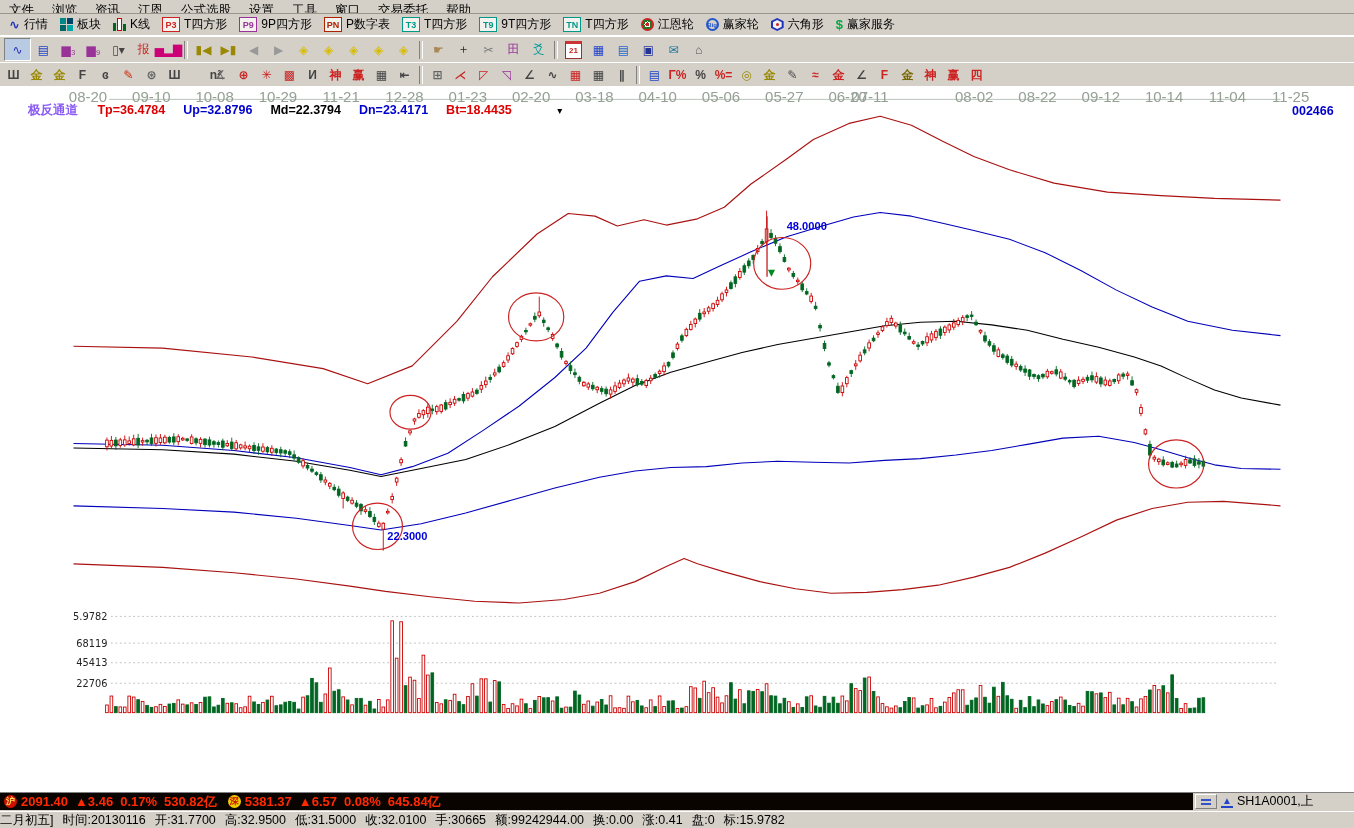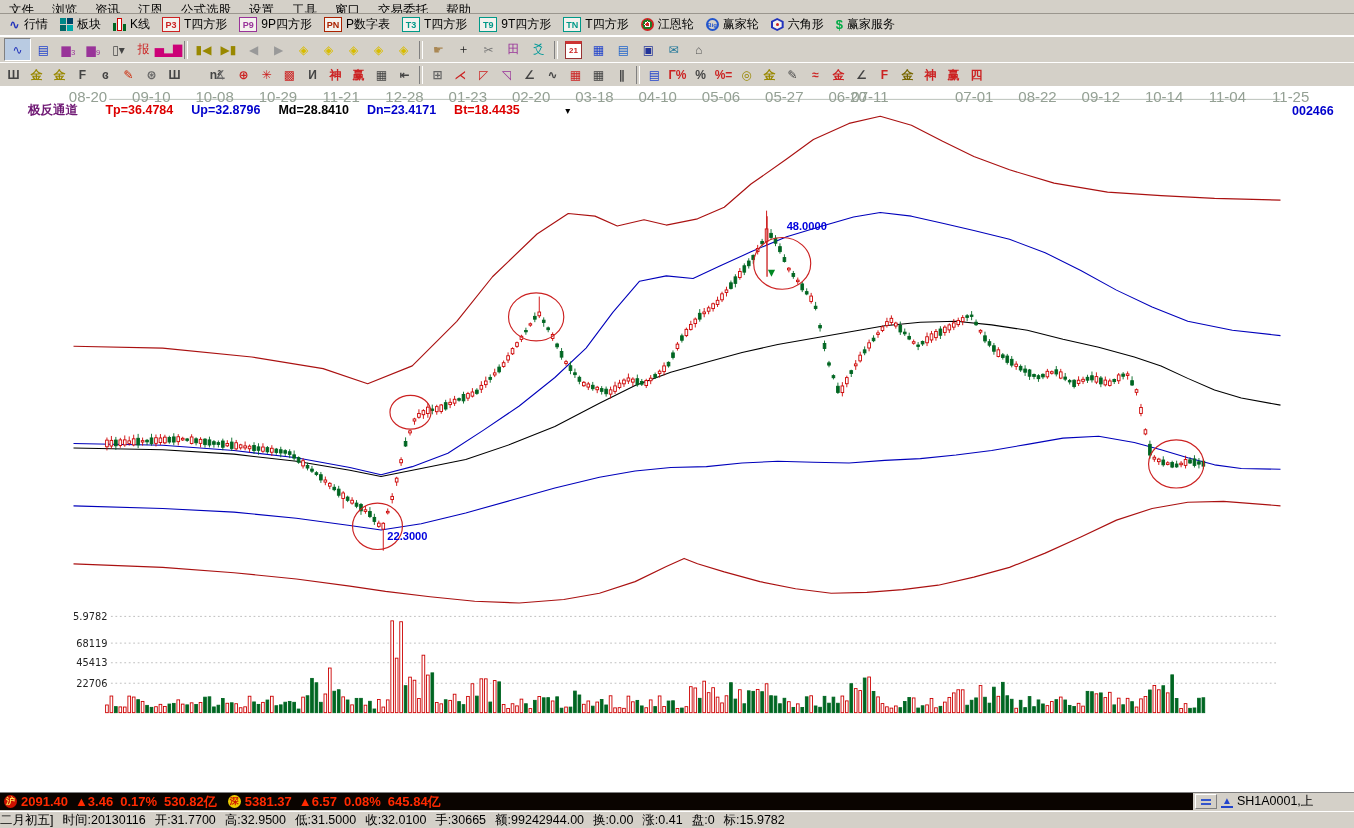--- a/index.html
+++ b/index.html
@@ -43,21 +43,21 @@
   .sep{width:2px;height:18px;border-left:1px solid #808080;border-right:1px solid #fff;margin:0 3px;flex:none;}
   .icon-cal{width:15px;height:14px;background:#fff;border:1px solid #993333;border-top:3px solid #cc3333;
             font-size:8px;color:#cc2222;display:flex;align-items:center;justify-content:center;font-weight:bold;}
 
   
   #chart{top:86px;height:706px;background:#ffffff;border-bottom:1px solid #808080;}
   #plot{position:absolute;left:0;top:0;}
   #dates{position:absolute;top:0;left:0;right:0;height:15px;}
   .date-label{position:absolute;top:2px;font-size:15px;color:#94a094;transform:translateX(-50%);white-space:nowrap;}
   #ind-row{position:absolute;top:16px;left:0;right:0;height:17px;font-size:12.5px;font-weight:bold;white-space:nowrap;}
-  #ind-name{color:#701a75;margin-left:28px;margin-right:24px;}
+  #ind-name{color:#8b5cf6;margin-left:28px;margin-right:16px;}
   .ind-val{margin-right:18px;margin-top:9px;}
   #ind-caret{font-size:10px;color:#000;margin-left:24px;}
   #stock-code{position:absolute;left:1292px;top:2px;width:62px;overflow:hidden;color:#0000cc;font-weight:bold;font-size:12.5px;white-space:nowrap;}
 
   
   #status{top:793px;height:17px;background:#0a0400;display:flex;align-items:center;font-size:13px;font-weight:bold;white-space:nowrap;}
   .idx-badge{width:13px;height:13px;border-radius:50%;font-size:9px;display:inline-flex;align-items:center;justify-content:center;flex:none;margin:0 4px;}
   .idx-val{color:#ff2a00;margin-right:7px;}
   #ticker-box{position:absolute;left:433px;width:758px;top:1px;height:13px;background:#fff;
               border-top:1px solid #555;border-left:1px solid #555;border-bottom:1px solid #eee;border-right:1px solid #eee;
@@ -1153,30 +1153,30 @@
         <span class="date-label" style="left: 341.2px;">11-21</span>
         <span class="date-label" style="left: 404.5px;">12-28</span>
         <span class="date-label" style="left: 467.8px;">01-23</span>
         <span class="date-label" style="left: 531.1px;">02-20</span>
         <span class="date-label" style="left: 594.4px;">03-18</span>
         <span class="date-label" style="left: 657.7px;">04-10</span>
         <span class="date-label" style="left: 721px;">05-06</span>
         <span class="date-label" style="left: 784.3px;">05-27</span>
         <span class="date-label" style="left: 847.6px;">06-20</span>
         <span class="date-label" style="left: 870px;">07-11</span>
-        <span class="date-label" style="left: 974.2px;">07-01</span>
+        <span class="date-label" style="left: 974.2px;">08-02</span>
         <span class="date-label" style="left: 1037.5px;">08-22</span>
         <span class="date-label" style="left: 1100.8px;">09-12</span>
         <span class="date-label" style="left: 1164.1px;">10-14</span>
         <span class="date-label" style="left: 1227.4px;">11-04</span>
         <span class="date-label" style="left: 1290.7px;">11-25</span>
       </div>
     <div id="ind-row">
       <span id="ind-name">极反通道</span>
-      <span id="ind-vals"><span class="ind-val" style="color: rgb(221, 0, 0);">Tp=36.4784</span><span class="ind-val" style="color: rgb(0, 0, 204);">Up=32.8796</span><span class="ind-val" style="color: rgb(0, 0, 0);">Md=28.8410</span><span class="ind-val" style="color: rgb(0, 0, 204);">Dn=23.4171</span><span class="ind-val" style="color: rgb(221, 0, 0);">Bt=18.4435</span></span>
+      <span id="ind-vals"><span class="ind-val" style="color: rgb(221, 0, 0);">Tp=36.4784</span><span class="ind-val" style="color: rgb(0, 0, 204);">Up=32.8796</span><span class="ind-val" style="color: rgb(0, 0, 0);">Md=22.3794</span><span class="ind-val" style="color: rgb(0, 0, 204);">Dn=23.4171</span><span class="ind-val" style="color: rgb(221, 0, 0);">Bt=18.4435</span></span>
       <span id="ind-caret">▾</span>
       <div id="stock-code">002466</div>
     </div>
   </div>
 
   <div id="status" class="bar">
     <span class="idx-badge" style="background:#cc1100;color:#ffdd55;">沪</span>
     <span class="idx-val">2091.40</span>
     <span class="idx-val">▲3.46</span>
     <span class="idx-val">0.17%</span>

